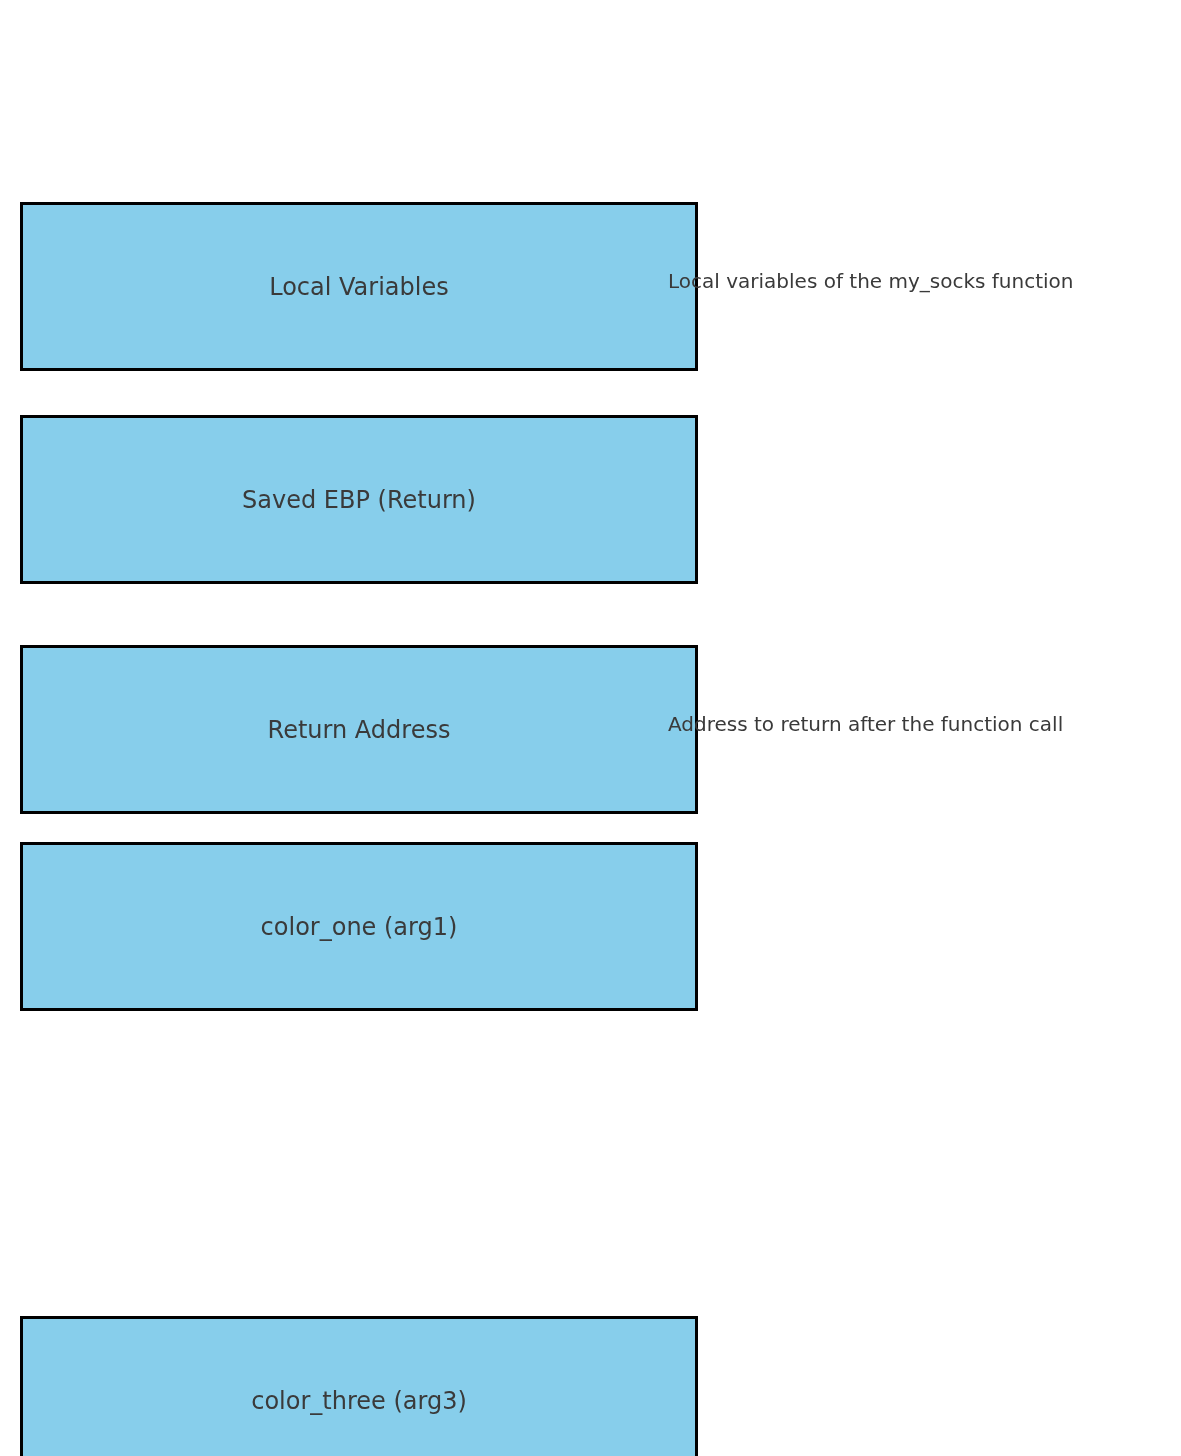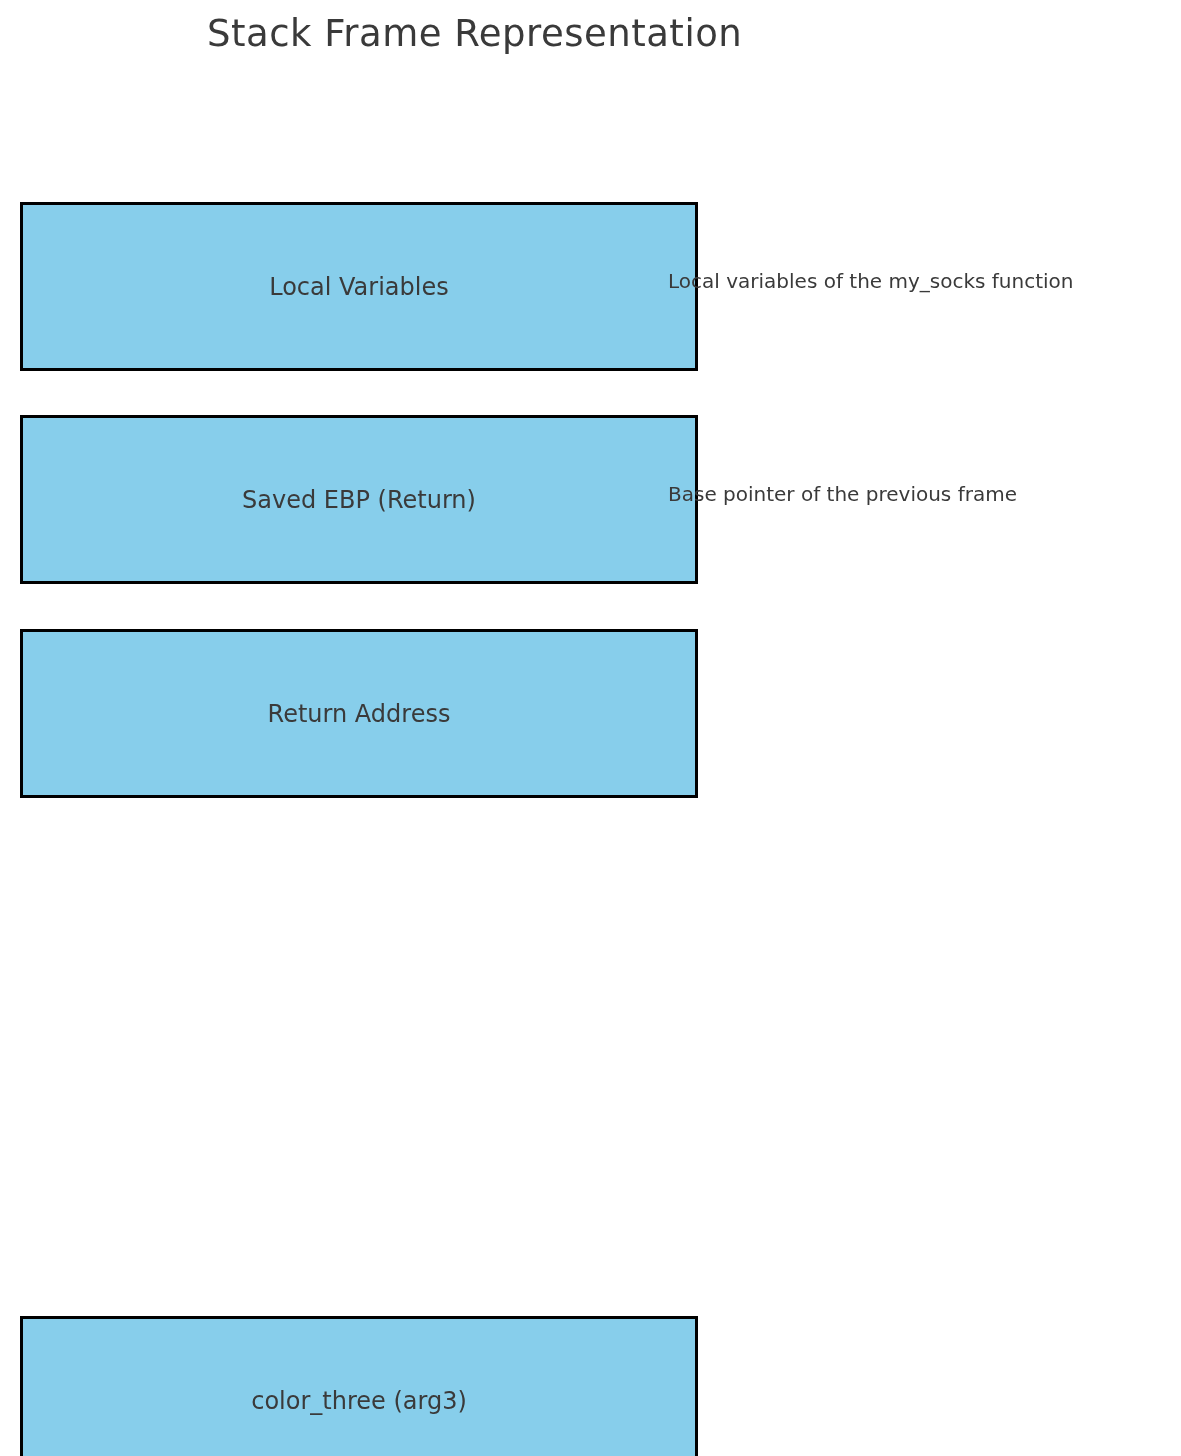--- a/index.html
+++ b/index.html
@@ -62,42 +62,47 @@
     color: var(--text, #3a3a3a);
     white-space: nowrap;
     text-align: center;
   }
 </style>
 </head>
 <body>
 
 <div class="canvas">
 
-  <h1 class="title">Stack Frame Representation</h1>
 
   <div class="row" style="top:196px">
     <div class="frame-box">
       <span class="frame-label">Local Variables</span>
     </div>
     <div class="frame-annotation">Local variables of the my_socks function</div>
   </div>
 
   <div class="row" style="top:409px">
     <div class="frame-box">
       <span class="frame-label">Saved EBP (Return)</span>
     </div>
-    <div class="frame-annotation">Base pointer of the previous frame</div>
   </div>
 
-  <div class="row" style="top:623px">
+  <div class="row" style="top:639px">
     <div class="frame-box">
       <span class="frame-label">Return Address</span>
     </div>
+    <div class="frame-annotation">Address to return after the function call</div>
   </div>
 
+  <div class="row" style="top:836px">
+    <div class="frame-box">
+      <span class="frame-label">color_one (arg1)</span>
+    </div>
+    <div class="frame-annotation"></div>
+  </div>
 
 
   <div class="row" style="top:1310px">
     <div class="frame-box">
       <span class="frame-label">color_three (arg3)</span>
     </div>
   </div>
 
 </div>
 

